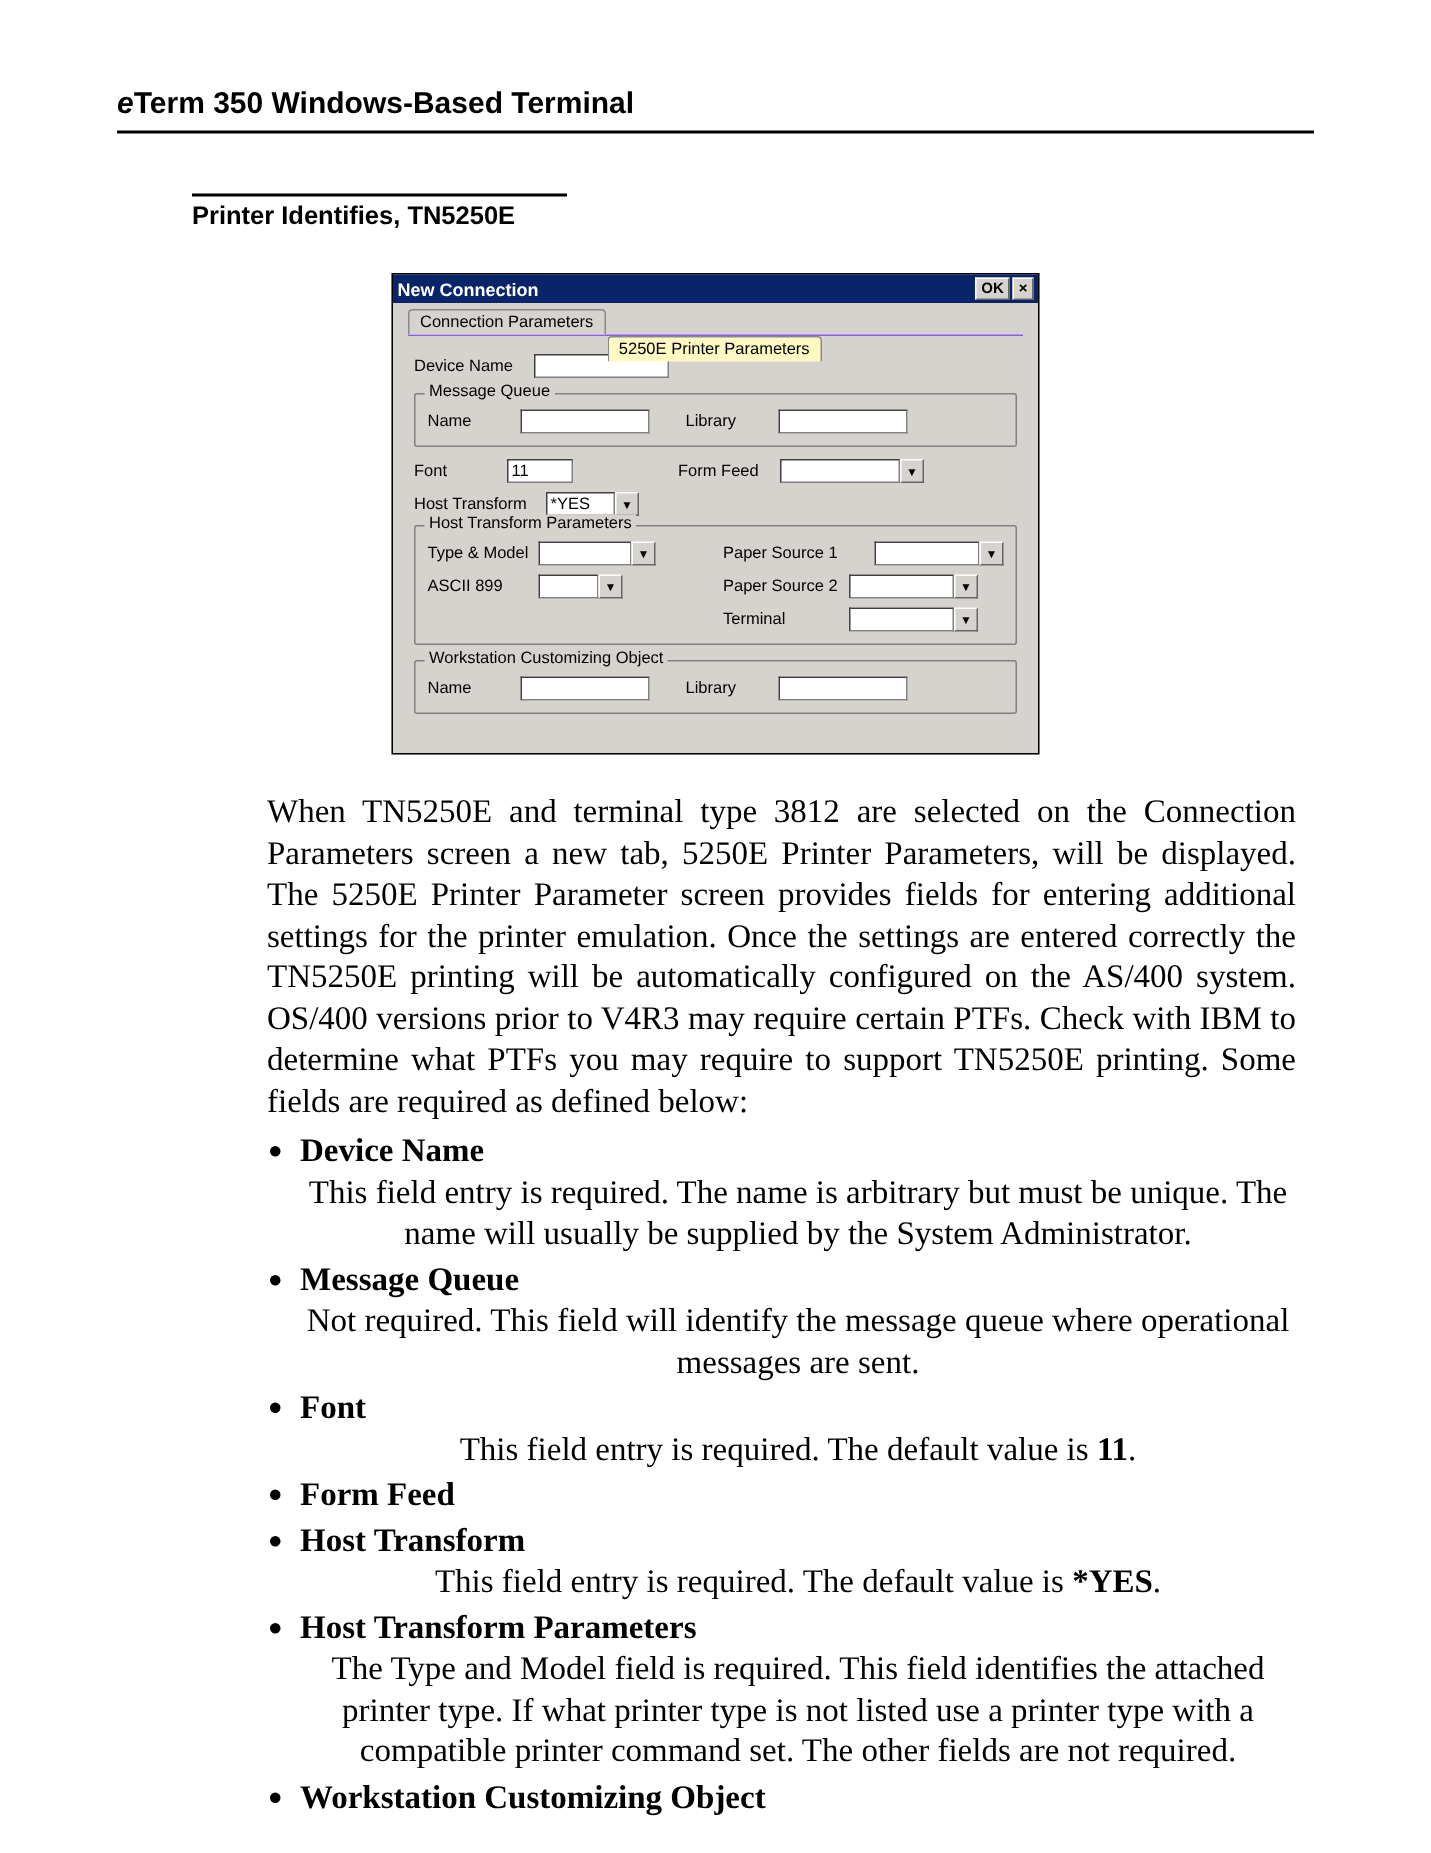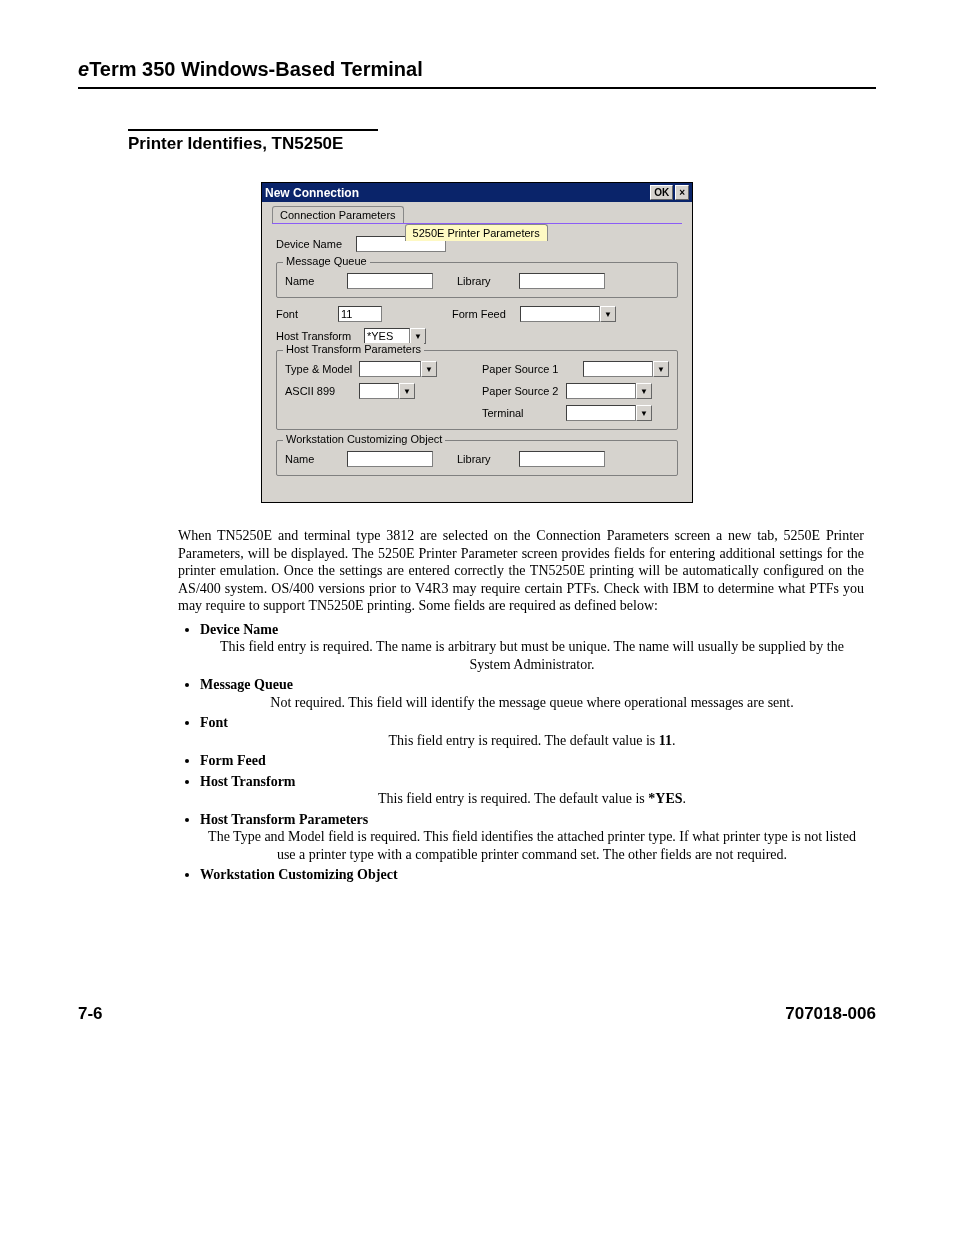--- a/index.html
+++ b/index.html
@@ -136,21 +136,21 @@
     padding: 0 3px;
     font-size: 11px;
   }
   .cols { display: flex; gap: 22px; }
   .col { flex: 1; }
 
   
   .body-text {
     margin-left: 100px;
     margin-right: 12px;
-    font-size: 14px;
+    font-size: 22px;
     line-height: 1.25;
     text-align: justify;
   }
   .para { margin-bottom: 6px; }
   ul.defs {
     list-style: disc;
     padding-left: 22px;
     margin: 6px 0 0 0;
   }
   ul.defs li { margin-bottom: 3px; text-align: left; }

